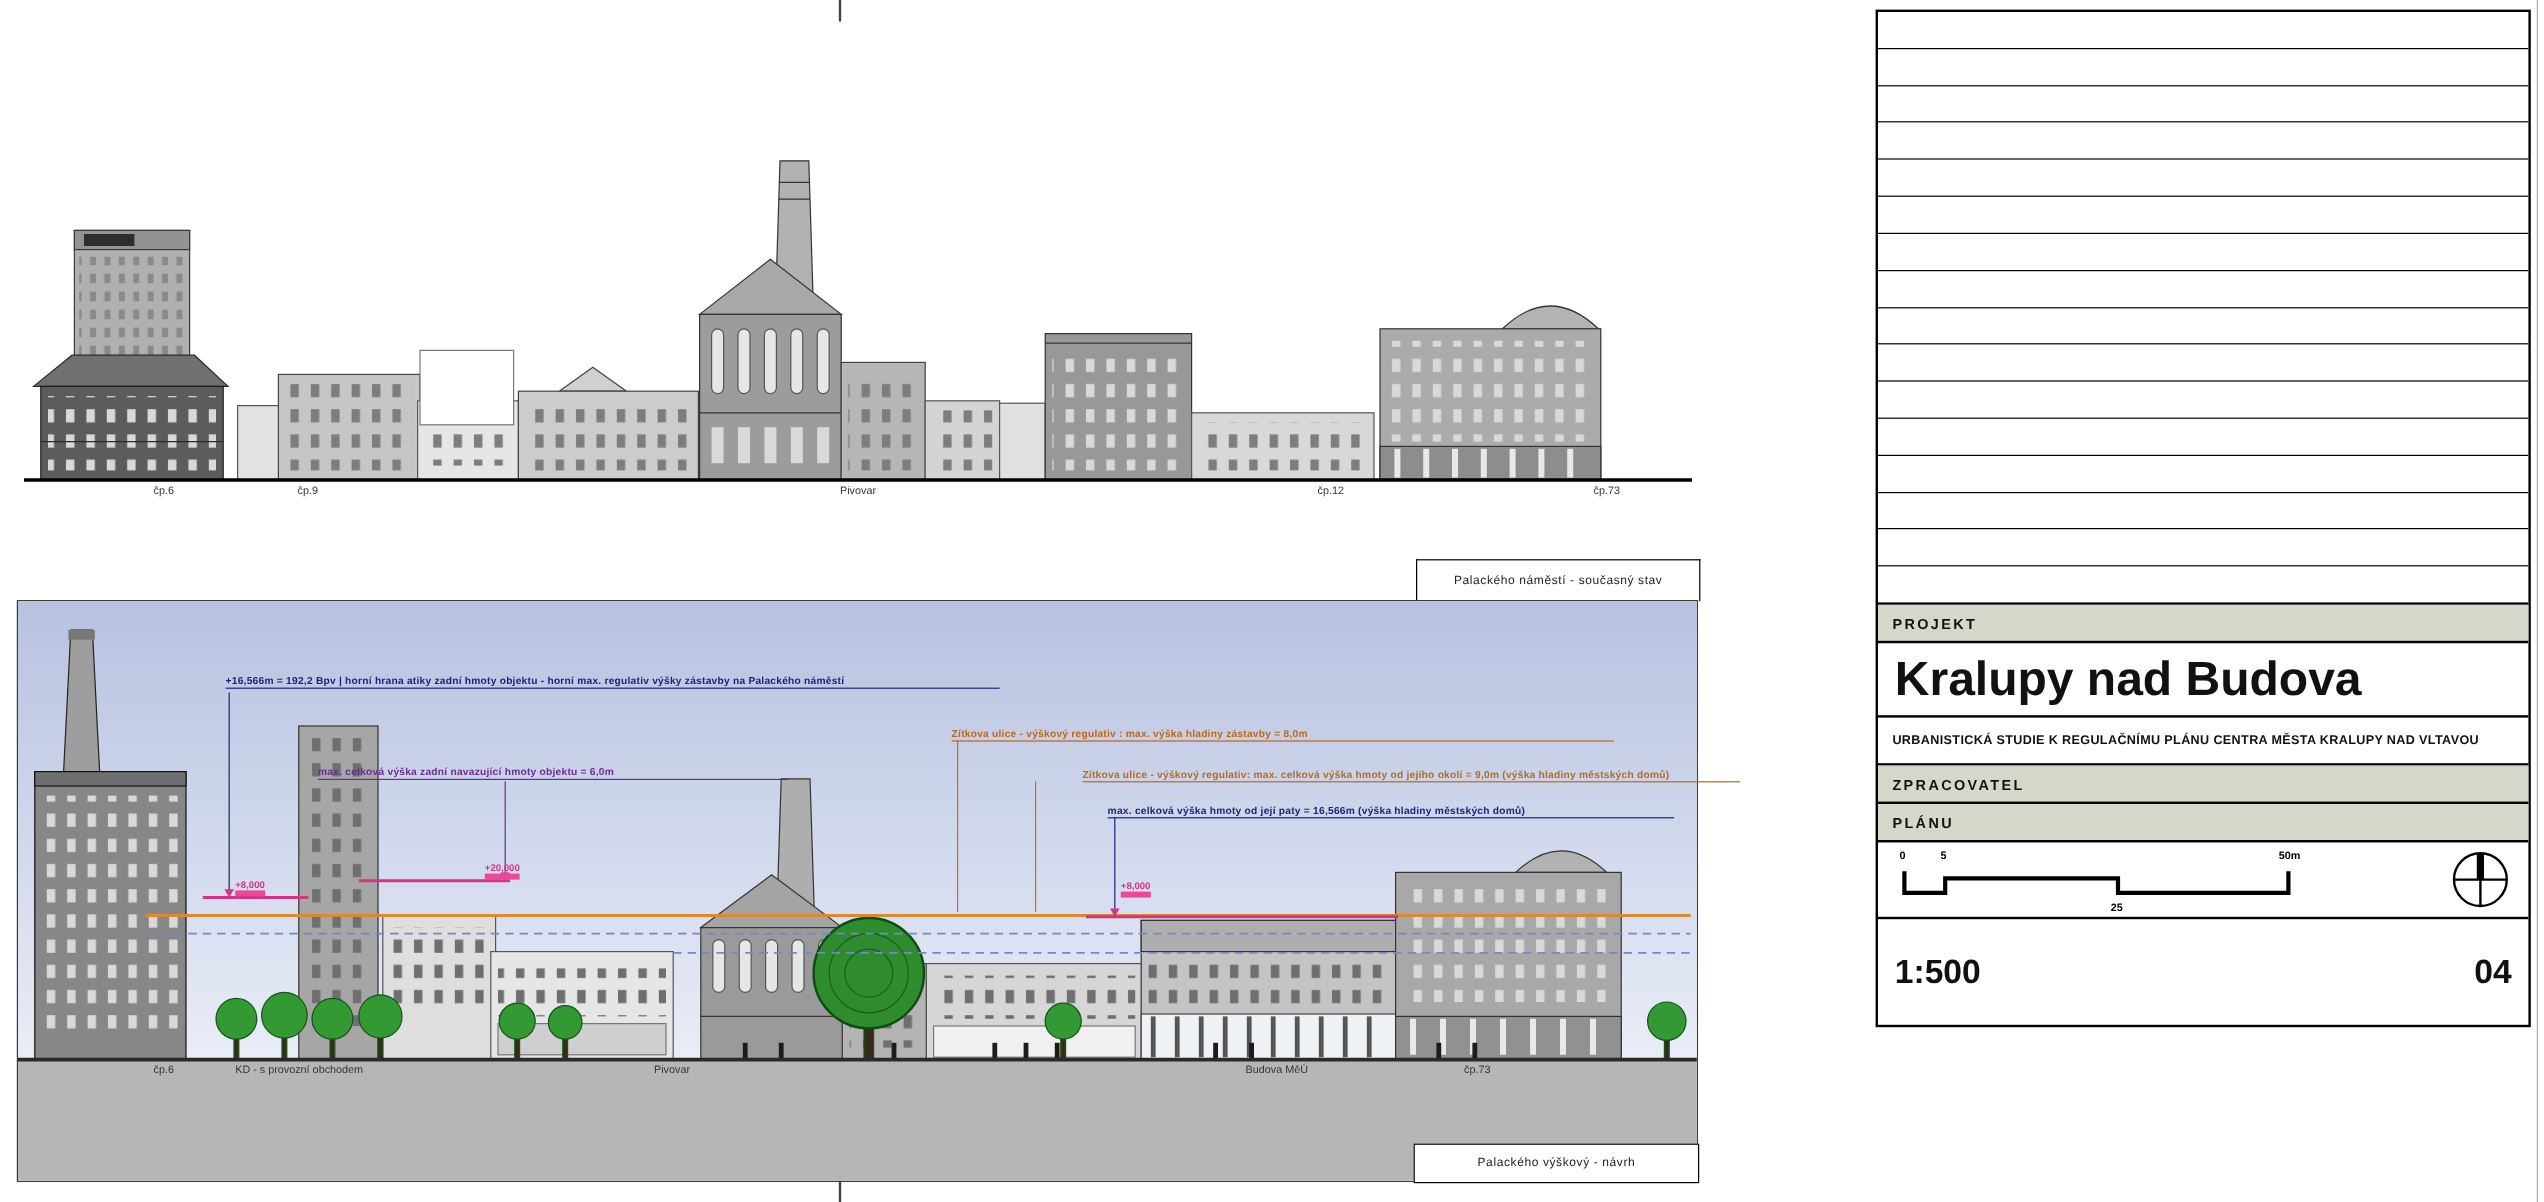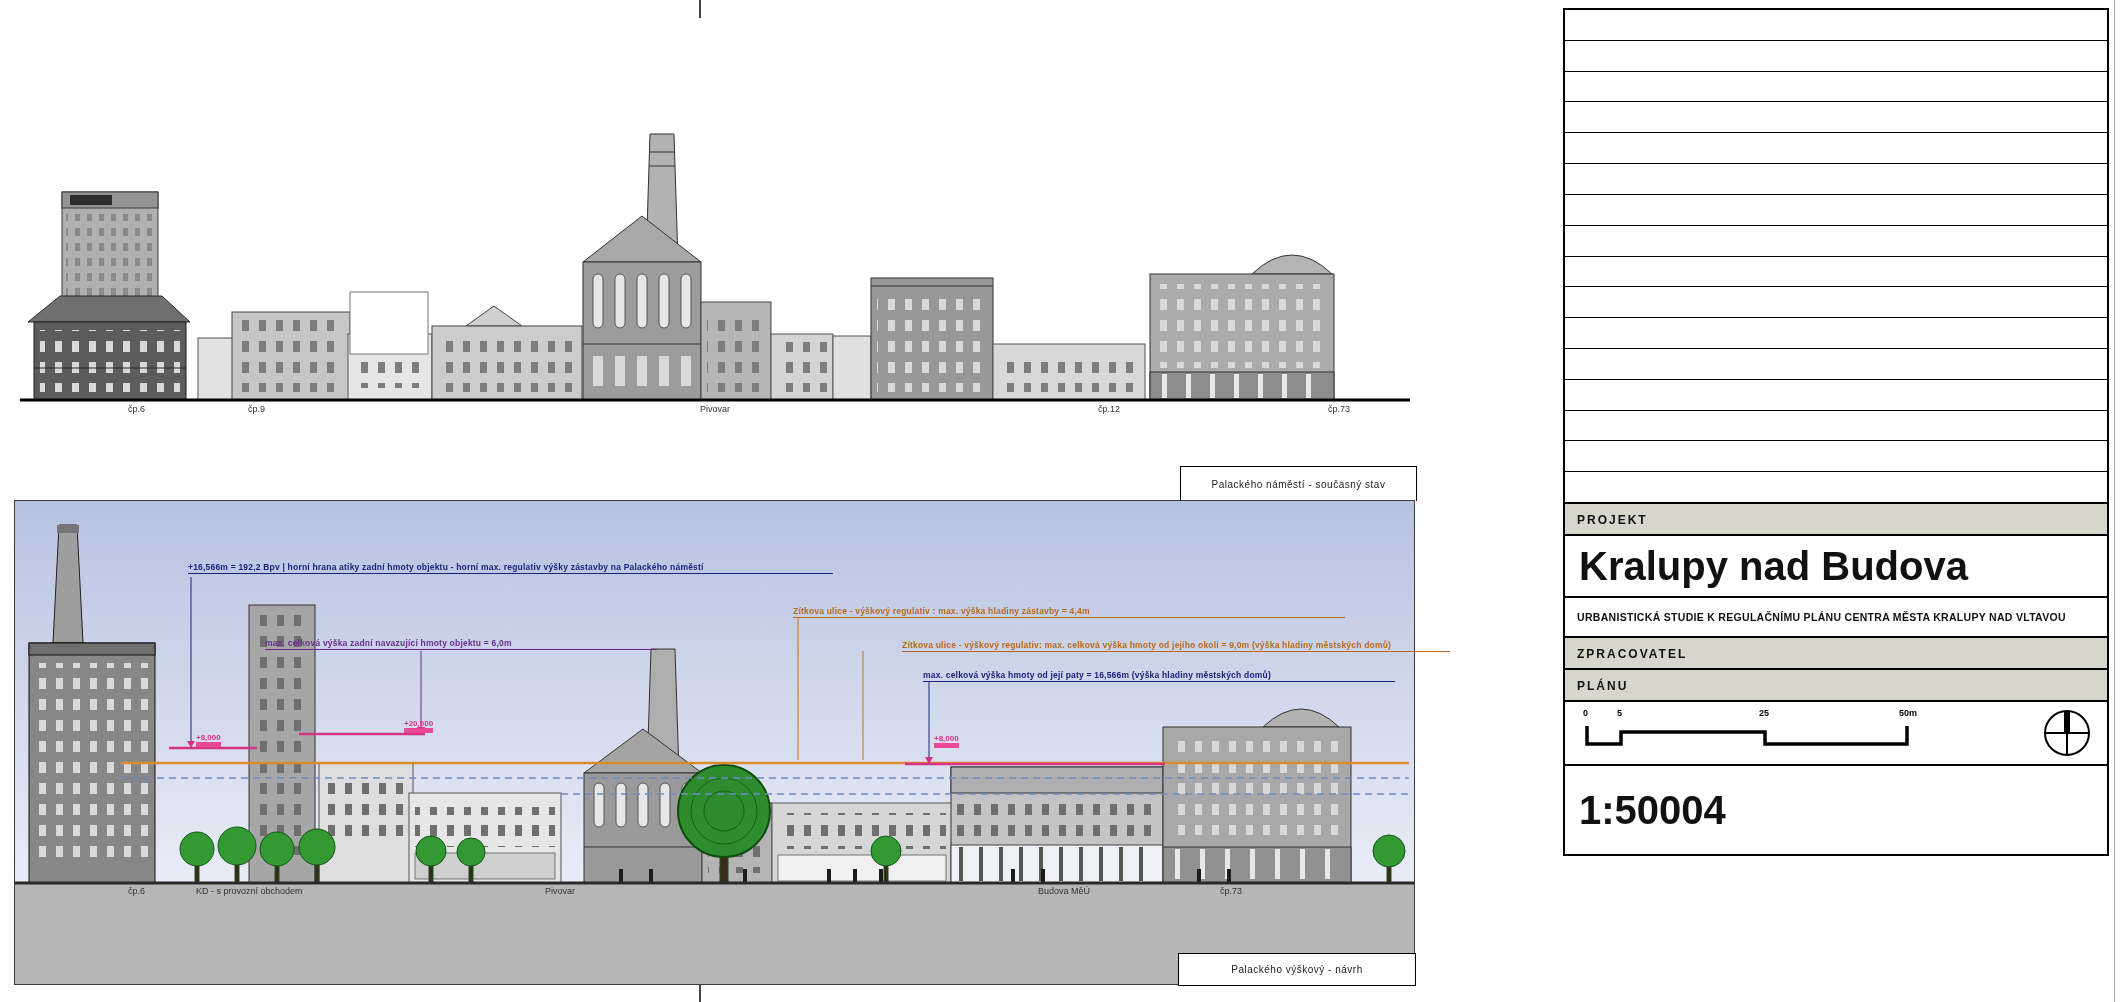--- a/index.html
+++ b/index.html
@@ -38,22 +38,22 @@
           letter-spacing:.3px}
   .tb-logo{height:120px;border-bottom:2px solid #000;position:relative;flex:0 0 auto;
            overflow:hidden}
   .tb-logo-text{position:absolute;left:0;right:0;bottom:6px;text-align:center;
                 font-size:31px;font-weight:bold;letter-spacing:2px;color:#c9c9be;
                 white-space:nowrap}
   .tb-dtitle{height:58px;border-bottom:2px solid #000;display:flex;align-items:center;
              padding:0 12px;font-size:20px;font-weight:bold;flex:0 0 auto;box-sizing:border-box;
              letter-spacing:.5px;white-space:nowrap}
   .tb-scale-row{height:62px;border-bottom:2px solid #000;position:relative;flex:0 0 auto}
-  .tb-bottom{flex:1;display:flex;align-items:center;
-             padding:0 14px;font-size:40px;font-weight:bold}
+  .tb-bottom{flex:1;display:flex;align-items:center;justify-content:space-between;
+             padding:0 14px;font-size:28px;font-weight:bold}
   .sb-tick{position:absolute;top:2px;font-size:9px;font-weight:bold;color:#000}
 </style>
 </head>
 <body>
 
 <svg id="top-view-svg" viewBox="14 0 1401 466" xmlns="http://www.w3.org/2000/svg">
   <defs>
     <pattern id="pwL" width="17" height="21" patternUnits="userSpaceOnUse">
       <rect x="4" y="5" width="7" height="11" fill="#d9d9d9"></rect>
       </pattern>
@@ -303,21 +303,21 @@
 <div class="glabel-layer" style="top:886px">
     <span class="glabel" style="left: 128px;">čp.6</span>
     <span class="glabel" style="left: 196px;">KD - s provozní obchodem</span>
     <span class="glabel" style="left: 545px;">Pivovar</span>
     <span class="glabel" style="left: 1038px;">Budova MěÚ</span>
     <span class="glabel" style="left: 1220px;">čp.73</span>
   </div>
 <div class="glabel-layer">
     <div class="ann" style="left: 188px; top: 562px; width: 645px; color: rgb(26, 35, 126);">+16,566m = 192,2 Bpv | horní hrana atiky zadní hmoty objektu - horní max. regulativ výšky zástavby na Palackého náměstí</div>
     <div class="ann" style="left: 265px; top: 638px; width: 392px; color: rgb(106, 45, 142);">max. celková výška zadní navazující hmoty objektu = 6,0m</div>
-    <div class="ann" style="left: 793px; top: 606px; width: 552px; color: rgb(185, 105, 26);">Zítkova ulice - výškový regulativ : max. výška hladiny zástavby = 4,4m</div>
+    <div class="ann" style="left: 793px; top: 606px; width: 552px; color: rgb(185, 105, 26);">Zítkova ulice - výškový regulativ : max. výška hladiny zástavby = 8,0m</div>
     <div class="ann" style="left: 858px; top: 640px; width: 548px; color: rgb(185, 105, 26); margin-left: 44px;">Zítkova ulice - výškový regulativ: max. celková výška hmoty od jejího okolí = 9,0m (výška hladiny městských domů)</div>
     <div class="ann" style="left: 923px; top: 670px; width: 472px; color: rgb(26, 35, 126);">max. celková výška hmoty od její paty = 16,566m (výška hladiny městských domů)</div>
   </div>
 <div class="glabel-layer">
     <div class="emark" style="left: 196px; top: 733px;">+8,000</div>
     <div class="emark" style="left: 404px; top: 719px;">+20,000</div>
     <div class="emark" style="left: 934px; top: 734px;">+8,000</div>
   </div>
 
 <div class="fold-tick" style="left:699px;top:0;height:18px"></div>
@@ -352,21 +352,21 @@
 
   <div class="tb-bar">PLÁNU</div>
 
   <div class="tb-scale-row">
     <svg style="position:absolute;left:12px;top:8px" width="360" height="48" viewBox="0 0 360 48" xmlns="http://www.w3.org/2000/svg">
       <polyline points="10,16 10,34 44,34 44,22 188,22 188,34 330,34 330,16" fill="none" stroke="#000" stroke-width="3.5"></polyline>
     </svg>
     <div style="position:absolute;left:12px;top:4px;width:360px;height:14px">
         <span class="sb-tick" style="left: 6px;">0</span>
         <span class="sb-tick" style="left: 40px;">5</span>
-        <span class="sb-tick" style="left: 182px;">25</span>
+        <span class="sb-tick" style="left: 182px; margin-top: 43px;">25</span>
         <span class="sb-tick" style="left: 322px;">50m</span>
       </div>
     <svg style="position:absolute;right:14px;top:5px" width="52" height="52" viewBox="0 0 52 52" xmlns="http://www.w3.org/2000/svg">
       <circle cx="26" cy="26" r="22" fill="none" stroke="#000" stroke-width="2"></circle>
       <line x1="4" y1="26" x2="48" y2="26" stroke="#000" stroke-width="2"></line>
       <line x1="26" y1="4" x2="26" y2="48" stroke="#000" stroke-width="2"></line>
       <rect x="23" y="4" width="6" height="22" fill="#000"></rect>
     </svg>
   </div>
 

